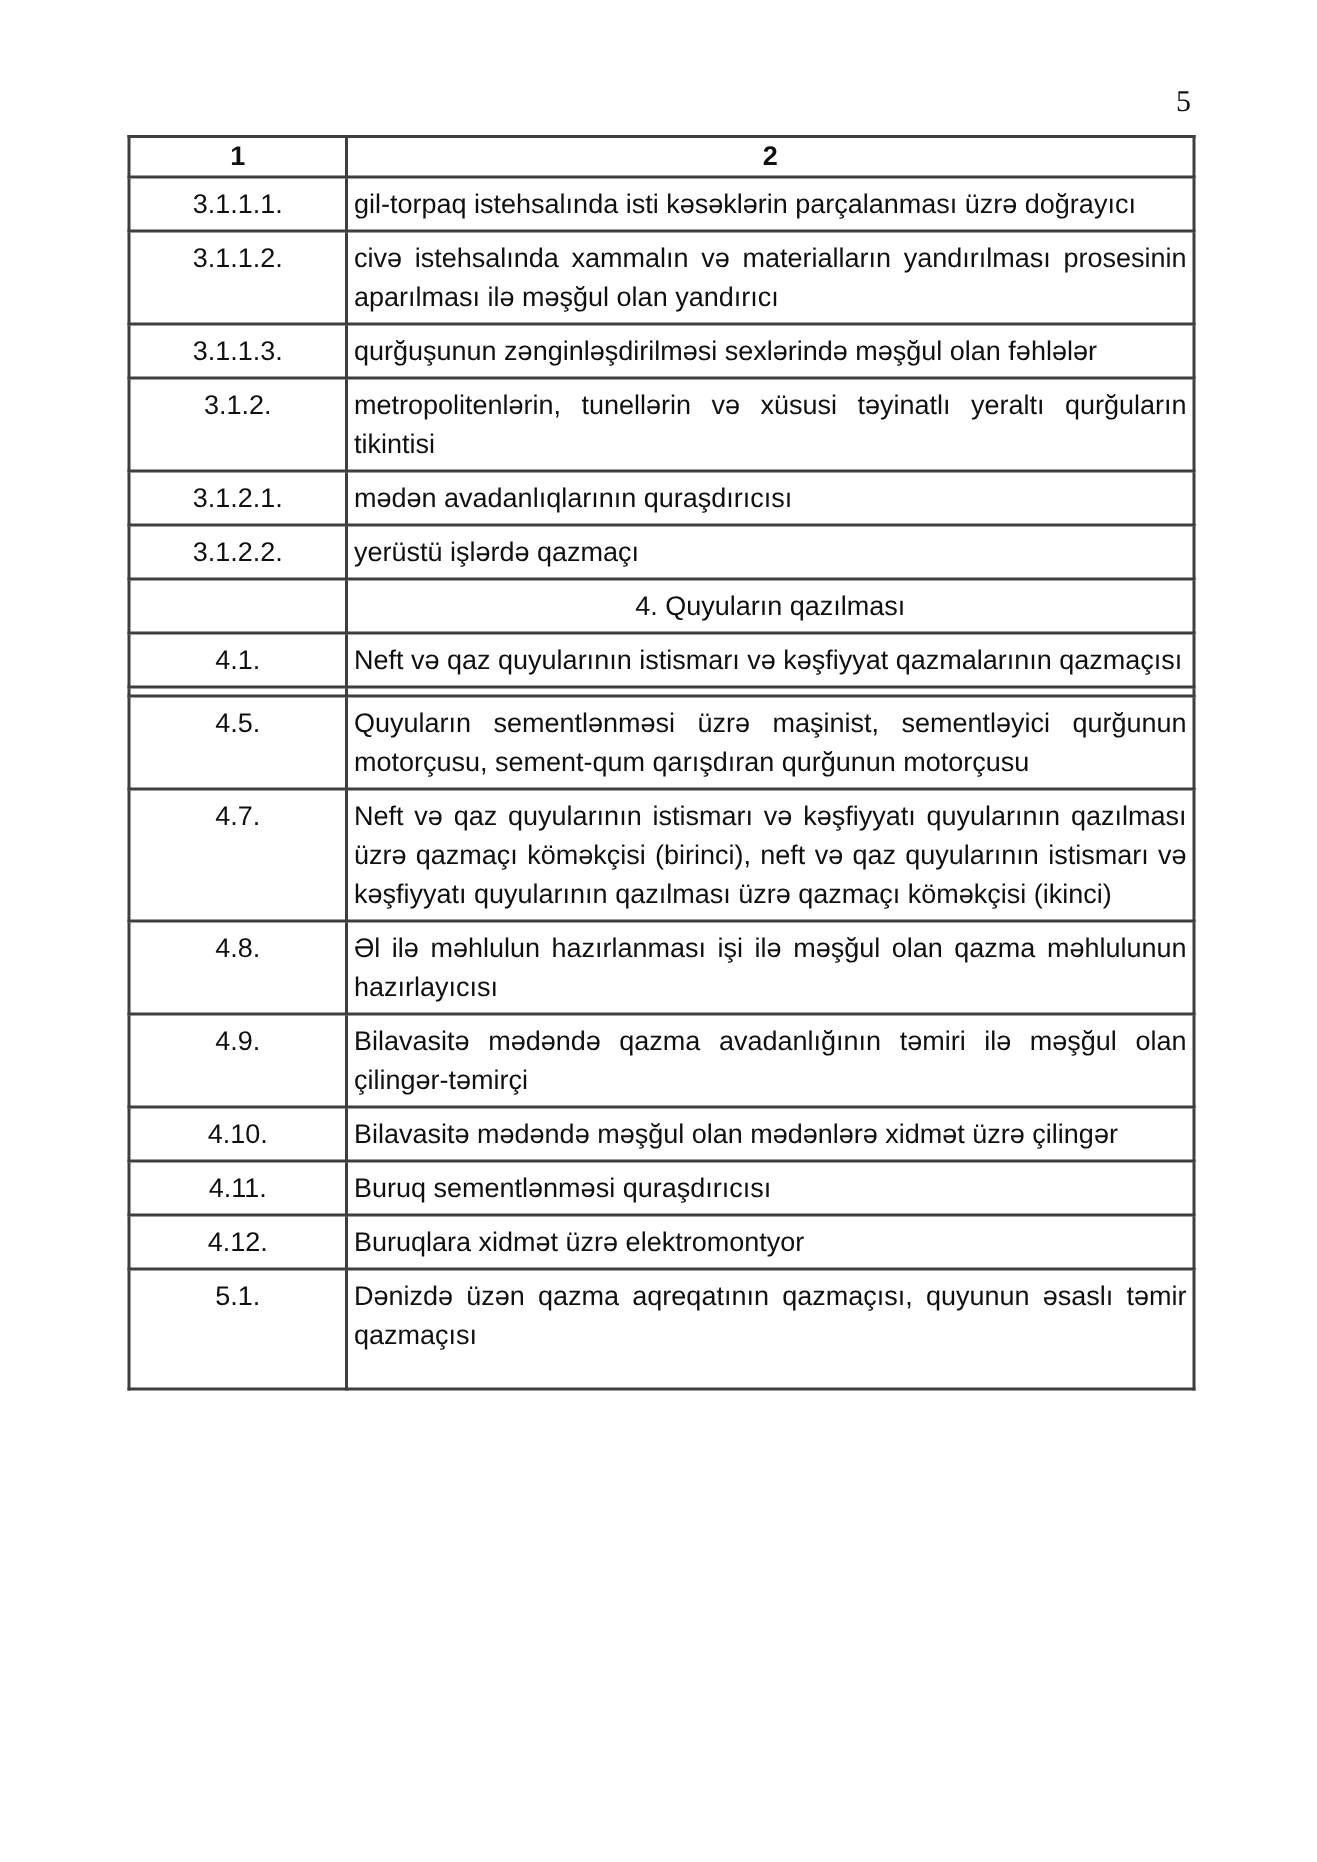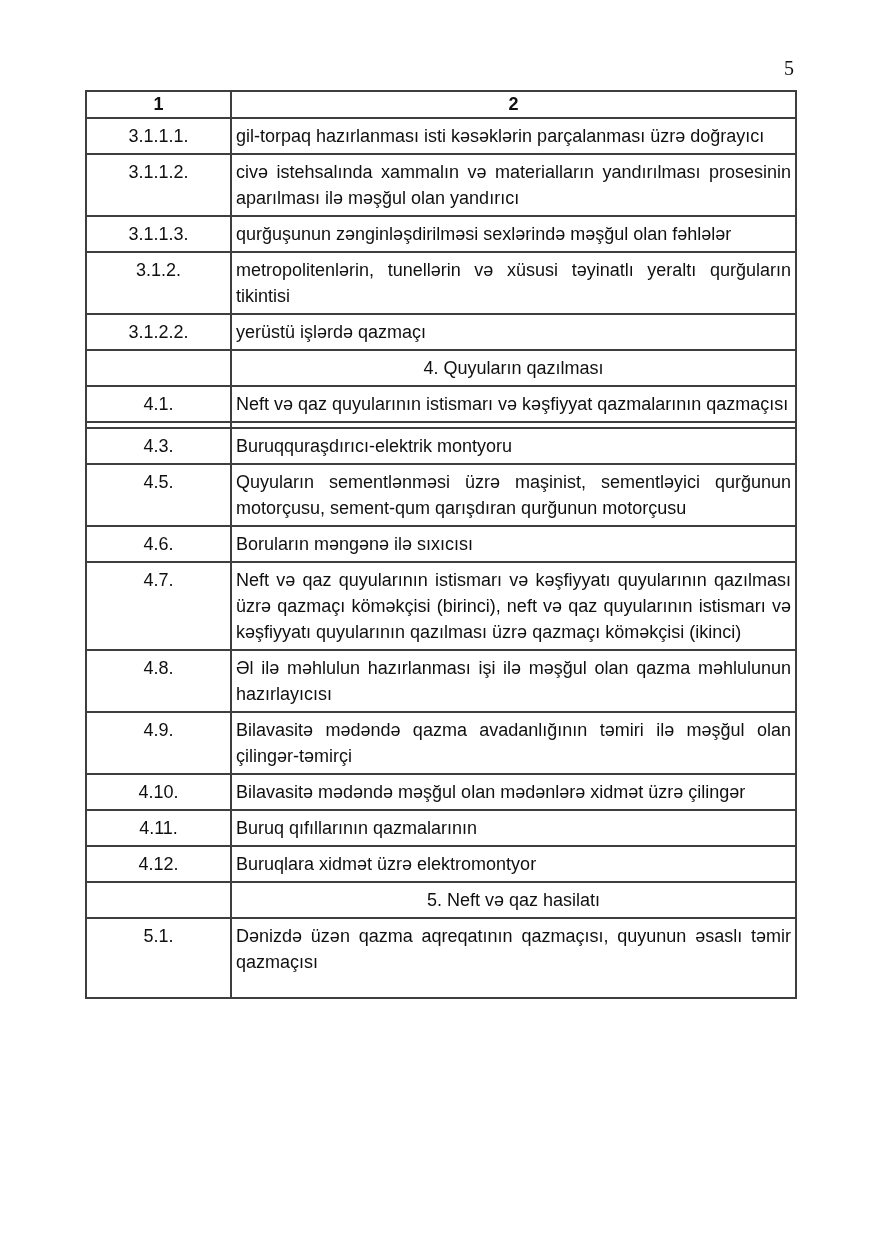--- a/index.html
+++ b/index.html
@@ -83,89 +83,81 @@
       <col style="width:145px">
       <col style="width:565px">
     </colgroup>
     <tbody id="table-body">
         <tr class="colheader">
           <td class="num-cell">1</td>
           <td class="text-cell">2</td>
         </tr>
         <tr class="item">
           <td class="num-cell">3.1.1.1.</td>
-          <td class="text-cell">gil-torpaq hazırlanması isti kəsəklərin parçalanması üzrə doğrayıcı</td>
+          <td class="text-cell">gil-torpaq istehsalında isti kəsəklərin parçalanması üzrə doğrayıcı</td>
         </tr>
         <tr class="item">
           <td class="num-cell">3.1.1.2.</td>
           <td class="text-cell">civə istehsalında xammalın və materialların yandırılması prosesinin aparılması ilə məşğul olan yandırıcı</td>
         </tr>
         <tr class="item">
           <td class="num-cell">3.1.1.3.</td>
           <td class="text-cell">qurğuşunun zənginləşdirilməsi sexlərində məşğul olan fəhlələr</td>
         </tr>
         <tr class="item">
           <td class="num-cell">3.1.2.</td>
           <td class="text-cell">metropolitenlərin, tunellərin və xüsusi təyinatlı yeraltı qurğuların tikintisi</td>
+        </tr>
+        <tr class="item">
+          <td class="num-cell">3.1.2.1.</td>
+          <td class="text-cell">mədən avadanlıqlarının quraşdırıcısı</td>
         </tr>
         <tr class="item">
           <td class="num-cell">3.1.2.2.</td>
           <td class="text-cell">yerüstü işlərdə qazmaçı</td>
         </tr>
         <tr class="section">
           <td class="num-cell"></td>
           <td class="text-cell">4. Quyuların qazılması</td>
         </tr>
         <tr class="item">
           <td class="num-cell">4.1.</td>
           <td class="text-cell">Neft və qaz quyularının istismarı və kəşfiyyat qazmalarının qazmaçısı</td>
         </tr>
         <tr class="spacer">
           <td class="num-cell"></td>
           <td class="text-cell"></td>
         </tr>
         <tr class="item">
-          <td class="num-cell">4.3.</td>
-          <td class="text-cell">Buruqquraşdırıcı-elektrik montyoru</td>
-        </tr>
-        <tr class="item">
           <td class="num-cell">4.5.</td>
           <td class="text-cell">Quyuların sementlənməsi üzrə maşinist, sementləyici qurğunun motorçusu, sement-qum qarışdıran qurğunun motorçusu</td>
-        </tr>
-        <tr class="item">
-          <td class="num-cell">4.6.</td>
-          <td class="text-cell">Boruların məngənə ilə sıxıcısı</td>
         </tr>
         <tr class="item">
           <td class="num-cell">4.7.</td>
           <td class="text-cell">Neft və qaz quyularının istismarı və kəşfiyyatı quyularının qazılması üzrə qazmaçı köməkçisi (birinci), neft və qaz quyularının istismarı və kəşfiyyatı quyularının qazılması üzrə qazmaçı köməkçisi (ikinci)</td>
         </tr>
         <tr class="item">
           <td class="num-cell">4.8.</td>
           <td class="text-cell">Əl ilə məhlulun hazırlanması işi ilə məşğul olan qazma məhlulunun hazırlayıcısı</td>
         </tr>
         <tr class="item">
           <td class="num-cell">4.9.</td>
           <td class="text-cell">Bilavasitə mədəndə qazma avadanlığının təmiri ilə məşğul olan çilingər-təmirçi</td>
         </tr>
         <tr class="item">
           <td class="num-cell">4.10.</td>
           <td class="text-cell">Bilavasitə mədəndə məşğul olan mədənlərə xidmət üzrə çilingər</td>
         </tr>
         <tr class="item">
           <td class="num-cell">4.11.</td>
-          <td class="text-cell">Buruq qıfıllarının qazmalarının</td>
+          <td class="text-cell">Buruq sementlənməsi quraşdırıcısı</td>
         </tr>
         <tr class="item">
           <td class="num-cell">4.12.</td>
           <td class="text-cell">Buruqlara xidmət üzrə elektromontyor</td>
-        </tr>
-        <tr class="section">
-          <td class="num-cell"></td>
-          <td class="text-cell">5. Neft və qaz hasilatı</td>
         </tr>
         <tr class="item extra-space-lg">
           <td class="num-cell">5.1.</td>
           <td class="text-cell">Dənizdə üzən qazma aqreqatının qazmaçısı, quyunun əsaslı təmir qazmaçısı</td>
         </tr>
       </tbody>
   </table>
 </div>
 
 </body></html>

